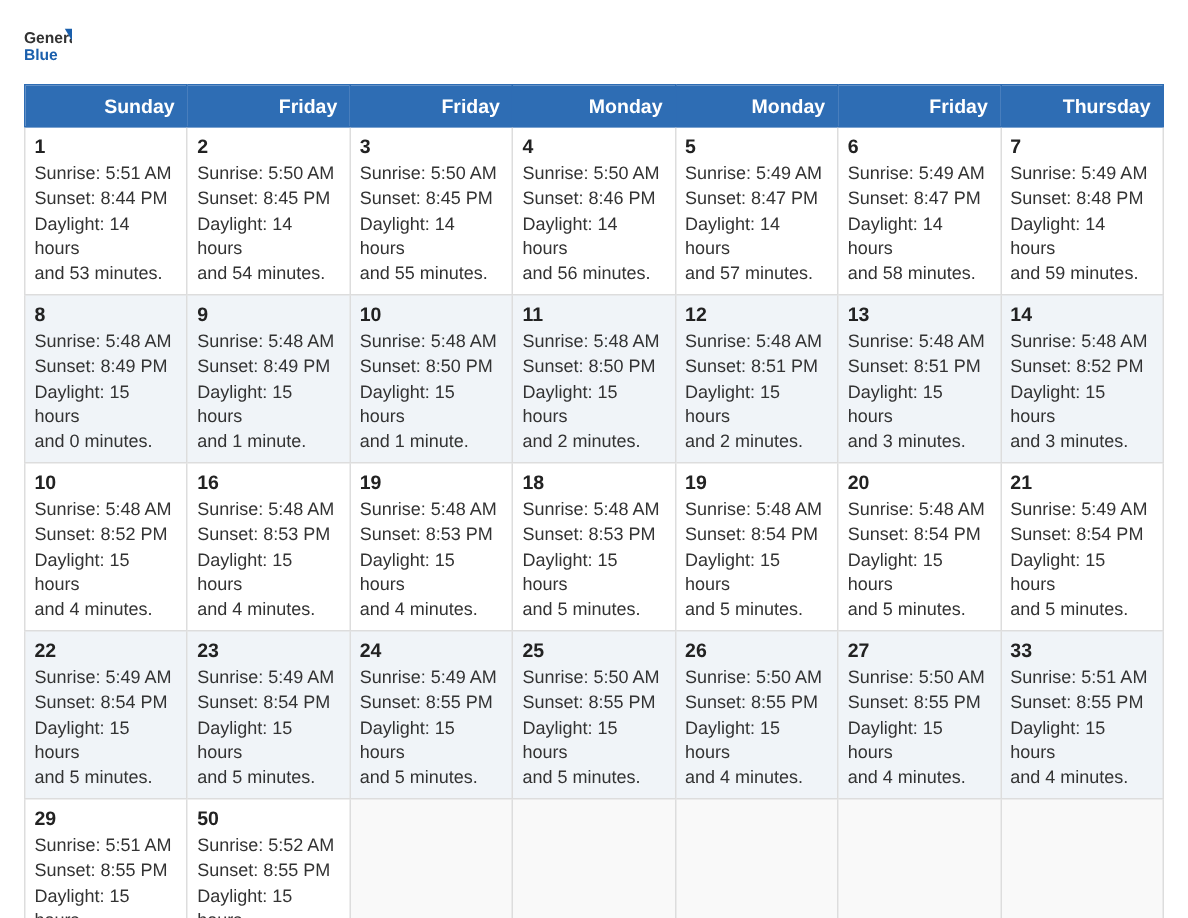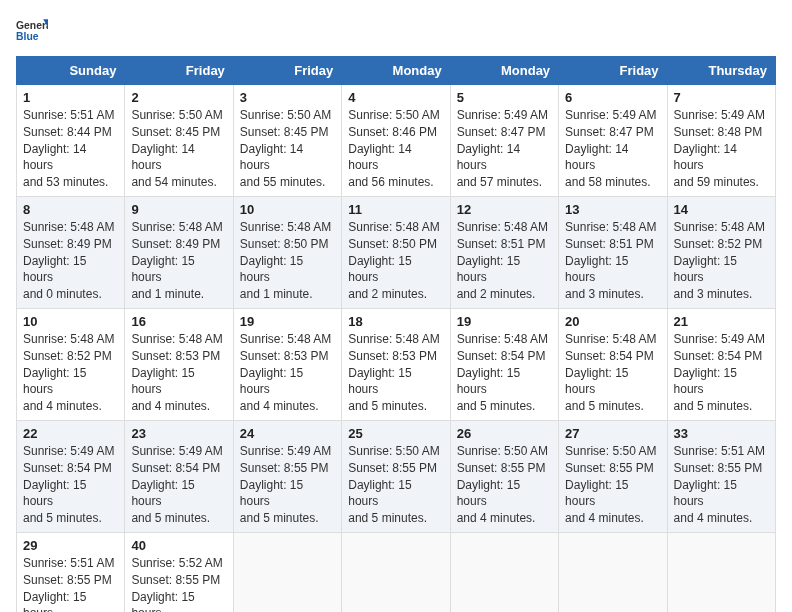--- a/index.html
+++ b/index.html
@@ -233,21 +233,21 @@
           <span class="day-num">33</span>
           <div class="day-info">Sunrise: 5:51 AM<br>Sunset: 8:55 PM<br>Daylight: 15 hours<br>and 4 minutes.</div>
         </td>
       </tr>
       <tr>
         <td>
           <span class="day-num">29</span>
           <div class="day-info">Sunrise: 5:51 AM<br>Sunset: 8:55 PM<br>Daylight: 15 hours<br>and 3 minutes.</div>
         </td>
         <td>
-          <span class="day-num">40</span>
+          <span class="day-num">50</span>
           <div class="day-info">Sunrise: 5:52 AM<br>Sunset: 8:55 PM<br>Daylight: 15 hours<br>and 3 minutes.</div>
         </td>
         <td class="empty-cell"></td>
         <td class="empty-cell"></td>
         <td class="empty-cell"></td>
         <td class="empty-cell"></td>
         <td class="empty-cell"></td>
       </tr>
     </tbody>
 </table>

